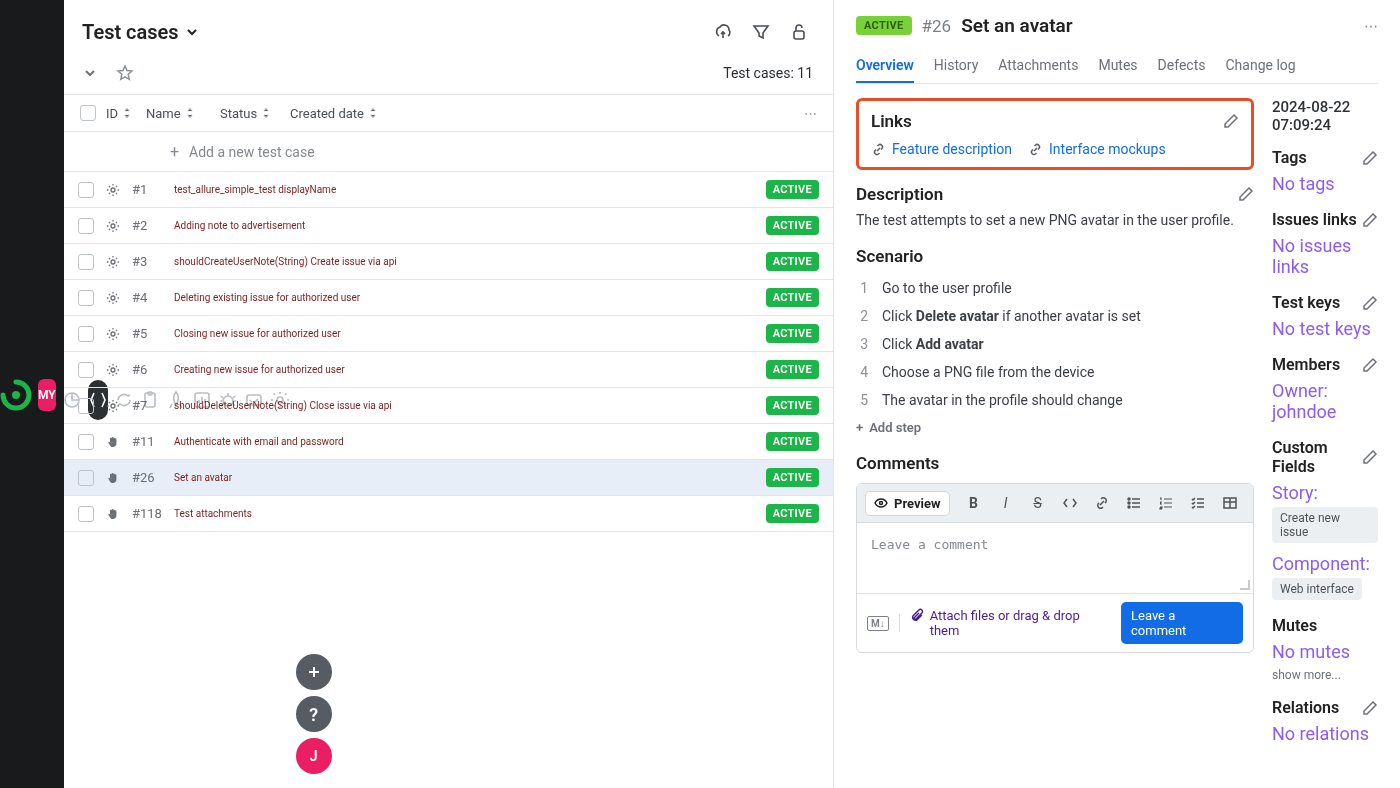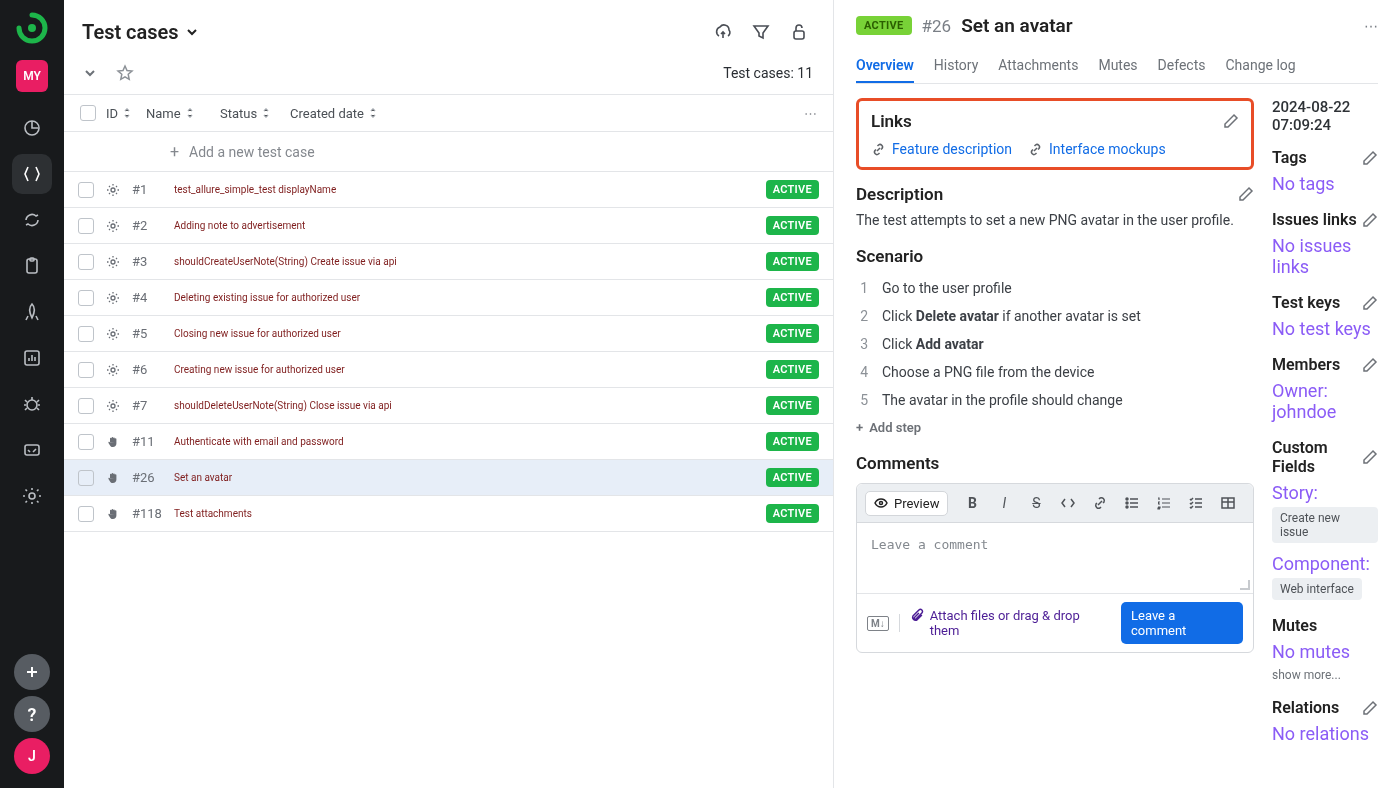--- a/index.html
+++ b/index.html
@@ -1,20 +1,20 @@
 <!DOCTYPE html>
 <html><head>
 <meta charset="utf-8">
 <style>
 * { box-sizing: border-box; margin: 0; padding: 0; }
 body { font-family: -apple-system, BlinkMacSystemFont, "Segoe UI", Roboto, sans-serif; font-size: 14px; color: #222; background: #fff; width: 1400px; height: 788px; overflow: hidden; }
 .app { display: flex; height: 100%; }
 
 
-.sidebar { width: 64px; background: #181a1c; display: flex; flex-direction: column; align-items: center; padding-top: 12px; gap: 6px; }
+.sidebar { width: 64px; background: #181a1c; display: flex; flex-direction: row; align-items: center; padding-top: 12px; gap: 6px; }
 .logo { width: 32px; height: 32px; position: relative; margin-bottom: 10px; }
 .logo svg { display: block; }
 .avatar-my { width: 32px; height: 32px; background: #e91e63; color: #fff; font-weight: 600; font-size: 12px; border-radius: 6px; display: flex; align-items: center; justify-content: center; margin-bottom: 10px; }
 .nav-icon { width: 40px; height: 40px; display: flex; align-items: center; justify-content: center; border-radius: 10px; color: #b9bdc2; cursor: pointer; }
 .nav-icon.active { background: #2d3033; color: #fff; }
 .sidebar-bottom { margin-top: auto; display: flex; flex-direction: column; align-items: center; gap: 6px; padding-bottom: 14px; }
 .add-circle { width: 36px; height: 36px; border-radius: 50%; background: #575c62; color: #fff; display: flex; align-items: center; justify-content: center; font-size: 20px; }
 .help-circle { width: 36px; height: 36px; border-radius: 50%; background: #575c62; color: #fff; display: flex; align-items: center; justify-content: center; font-size: 18px; font-weight: 600; }
 .user-j { width: 36px; height: 36px; border-radius: 50%; background: #e91e63; color: #fff; display: flex; align-items: center; justify-content: center; font-weight: 600; }
 
@@ -72,21 +72,21 @@
 
 .scenario ol { list-style: none; }
 .scenario li { display: flex; gap: 14px; padding: 6px 0; font-size: 14px; color: #3c4046; }
 .scenario .num { color: #8c9197; width: 12px; text-align: right; }
 .add-step { display: flex; align-items: center; gap: 6px; color: #6c7076; font-size: 13px; font-weight: 600; margin-top: 6px; cursor: pointer; }
 
 .comments-box { margin-top: 14px; }
 .comments-h { font-size: 17px; font-weight: 600; margin-bottom: 10px; }
 .editor { border: 1px solid #d6d9dd; border-radius: 6px; }
 .editor-bar { display: flex; align-items: center; gap: 4px; background: #eceff2; border-bottom: 1px solid #d6d9dd; padding: 6px 8px; border-radius: 6px 6px 0 0; }
-.preview-btn { display: flex; align-items: center; gap: 6px; background: #fff; border: 1px solid #d3d6da; border-radius: 5px; padding: 4px 8px; font-size: 13px; margin-right: 6px; }
+.preview-btn { display: flex; align-items: center; gap: 6px; background: #fff; border: 1px solid #d3d6da; border-radius: 5px; padding: 4px 8px; font-size: 13px; margin-right: 6px; font-weight: bold; }
 .eb { width: 28px; height: 26px; display: flex; align-items: center; justify-content: center; color: #4f5358; border-radius: 4px; cursor: pointer; font-size: 14px; }
 .editor-area { padding: 14px; min-height: 70px; font-family: monospace; font-size: 13px; color: #84898f; position: relative; }
 .editor-area::after { content: ''; position: absolute; right: 3px; bottom: 3px; width: 8px; height: 8px; border-right: 2px solid #c7cace; border-bottom: 2px solid #c7cace; }
 .editor-foot { display: flex; align-items: center; gap: 10px; border-top: 1px solid #e3e5e8; padding: 8px 10px; }
 .mdown { font-size: 10px; font-weight: 700; color: #7e8288; border: 1.5px solid #7e8288; padding: 1px 3px; border-radius: 2px; }
 .ef-sep { width: 1px; height: 18px; background: #d6d9dd; }
 .attach-note { display: flex; align-items: flex-start; gap: 6px; color: #4c1d95; font-size: 13px; }
 .comment-btn { margin-left: auto; background: #116ce6; color: #fff; border-radius: 5px; padding: 6px 10px; font-size: 13px; cursor: pointer; }
 
 .meta-row { margin-bottom: 16px; }

